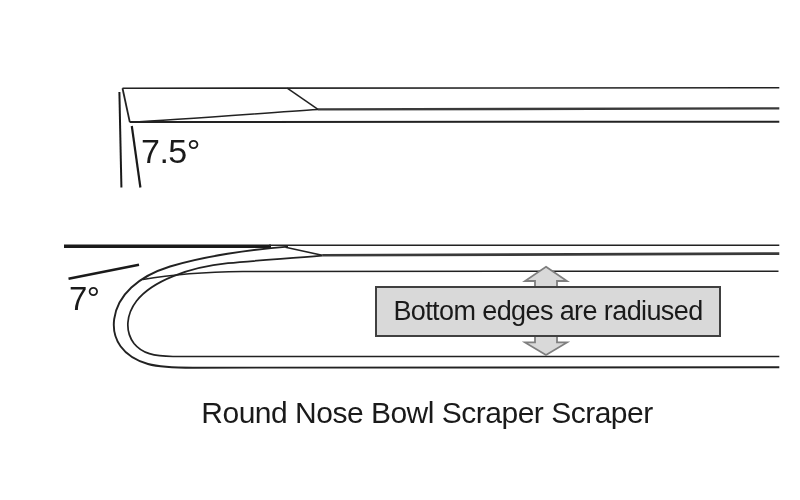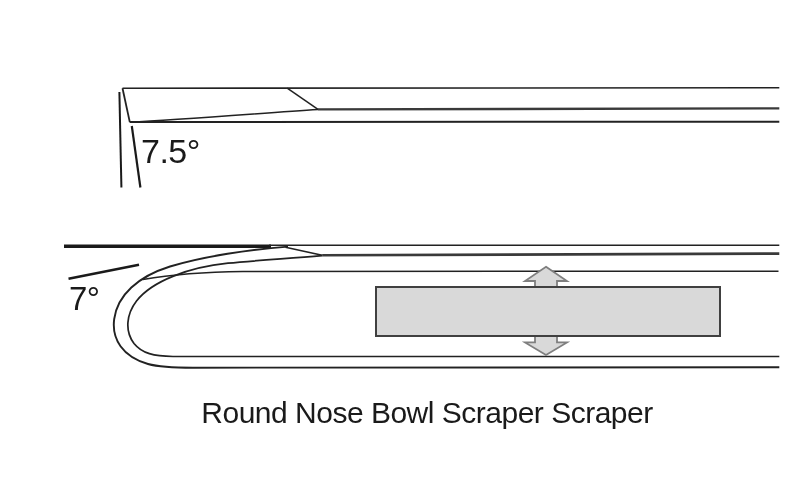--- a/index.html
+++ b/index.html
@@ -70,16 +70,17 @@
 
     <polygon points="515,266.8 536,281 526,281 526,342.4 536,342.4 515,355 494,342.4 504,342.4 504,281 494,281" stroke-width="1.8" stroke="#7f7f7f" fill="#d9d9d9"></polygon>
 
     <rect x="345" y="287" width="344" height="49" stroke-width="2" stroke="#404040" fill="#d9d9d9"></rect>
   </svg>
 
   <div class="label angle-label-1">7.5°</div>
 
   <div class="label angle-label-2">7°</div>
 
+  <div class="label callout-text">Bottom edges are radiused</div>
 
   <div class="label title">Round Nose Bowl Scraper Scraper</div>
 
 </div>
 
 </body></html>

